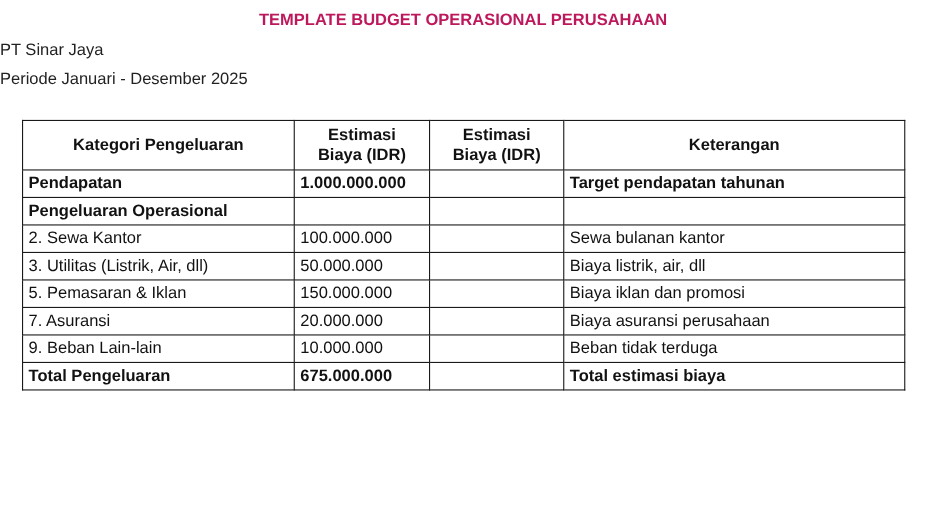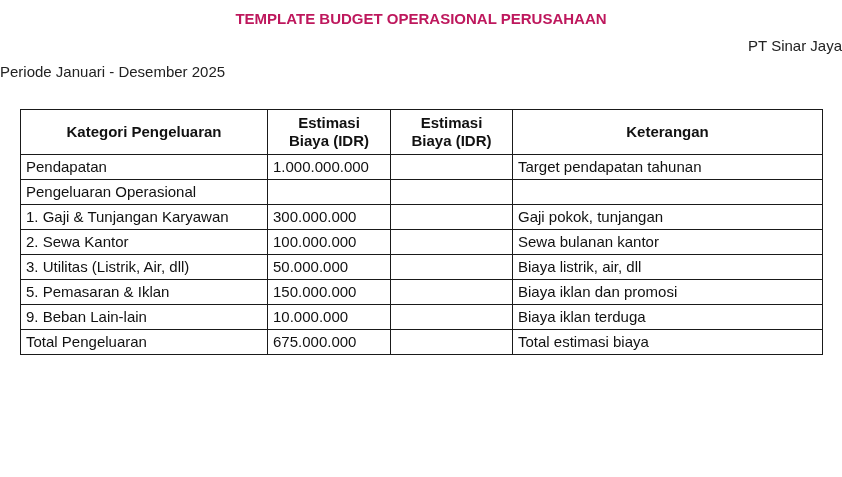--- a/index.html
+++ b/index.html
@@ -7,36 +7,36 @@
     width: 842px; height: 477px; overflow: hidden;
     font-family: "Liberation Sans", sans-serif; color: #111;
     position: relative;
   }
   .title {
     position: absolute; left: 0; width: 842px; top: 10px;
     text-align: center; font-weight: bold; font-size: 15px; color: #be185d;
   }
   .subtitle {
     position: absolute; left: 0; width: 842px; top: 37px;
-    text-align: right; font-size: 15px; color: #222;
+    text-align: left; font-size: 15px; color: #222;
   }
   .period {
     position: absolute; left: 0; width: 842px; top: 63px;
     text-align: left; font-size: 15px; color: #222;
   }
   table {
     position: absolute; left: 20px; top: 109px;
     border-collapse: collapse; width: 802px; table-layout: fixed;
   }
   th, td {
     border: 1.5px solid #1a1a1a; font-size: 15px; padding: 0 5px;
     height: 24px; line-height: 18px; white-space: nowrap; overflow: hidden;
   }
   th { font-weight: bold; text-align: center; height: 44px; line-height: 18px; }
-  td.bold { font-weight: normal; }
+  td.bold { font-weight: bold; }
   col.c1 { width: 247px; } col.c2 { width: 123px; } col.c3 { width: 122px; } col.c4 { width: 310px; }
 </style>
 </head>
 <body>
 
 <div class="title">TEMPLATE BUDGET OPERASIONAL PERUSAHAAN</div>
 <div class="subtitle">PT Sinar Jaya</div>
 <div class="period">Periode Januari - Desember 2025</div>
 
 <table>
@@ -67,48 +67,48 @@
         <td class="bold"></td>
         <td class="bold">Target pendapatan tahunan</td>
       </tr>
       <tr>
         <td class="bold">Pengeluaran Operasional</td>
         <td class="bold"></td>
         <td class="bold"></td>
         <td class="bold"></td>
       </tr>
       <tr>
-        <td>1. Gaji &amp; Tunjangan Karyawan</td>
-        <td>300.000.000</td>
-        <td></td>
-        <td>Gaji pokok, tunjangan</td>
-      </tr>
-      <tr>
         <td>2. Sewa Kantor</td>
         <td>100.000.000</td>
         <td></td>
         <td>Sewa bulanan kantor</td>
       </tr>
       <tr>
         <td>3. Utilitas (Listrik, Air, dll)</td>
         <td>50.000.000</td>
         <td></td>
         <td>Biaya listrik, air, dll</td>
       </tr>
       <tr>
         <td>5. Pemasaran &amp; Iklan</td>
         <td>150.000.000</td>
         <td></td>
         <td>Biaya iklan dan promosi</td>
       </tr>
       <tr>
+        <td>7. Asuransi</td>
+        <td>20.000.000</td>
+        <td></td>
+        <td>Biaya asuransi perusahaan</td>
+      </tr>
+      <tr>
         <td>9. Beban Lain-lain</td>
         <td>10.000.000</td>
         <td></td>
-        <td>Biaya iklan terduga</td>
+        <td>Beban tidak terduga</td>
       </tr>
       <tr>
         <td class="bold">Total Pengeluaran</td>
         <td class="bold">675.000.000</td>
         <td class="bold"></td>
         <td class="bold">Total estimasi biaya</td>
       </tr>
     </tbody>
 </table>
 

